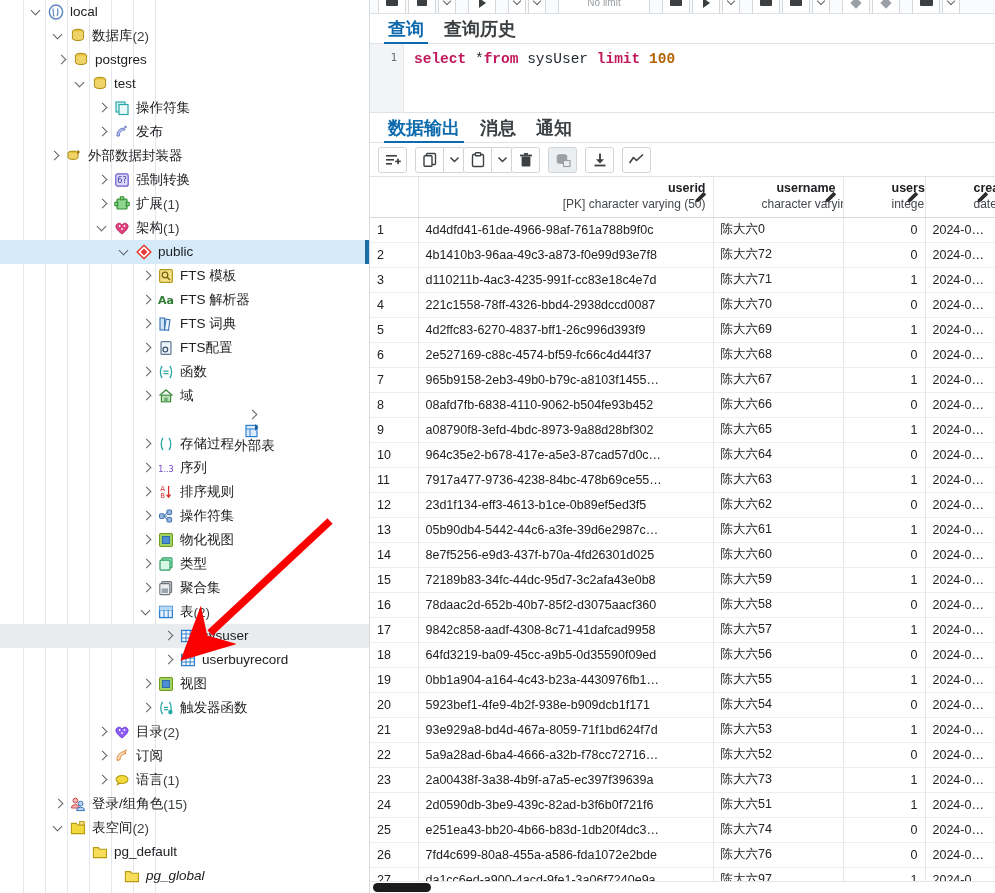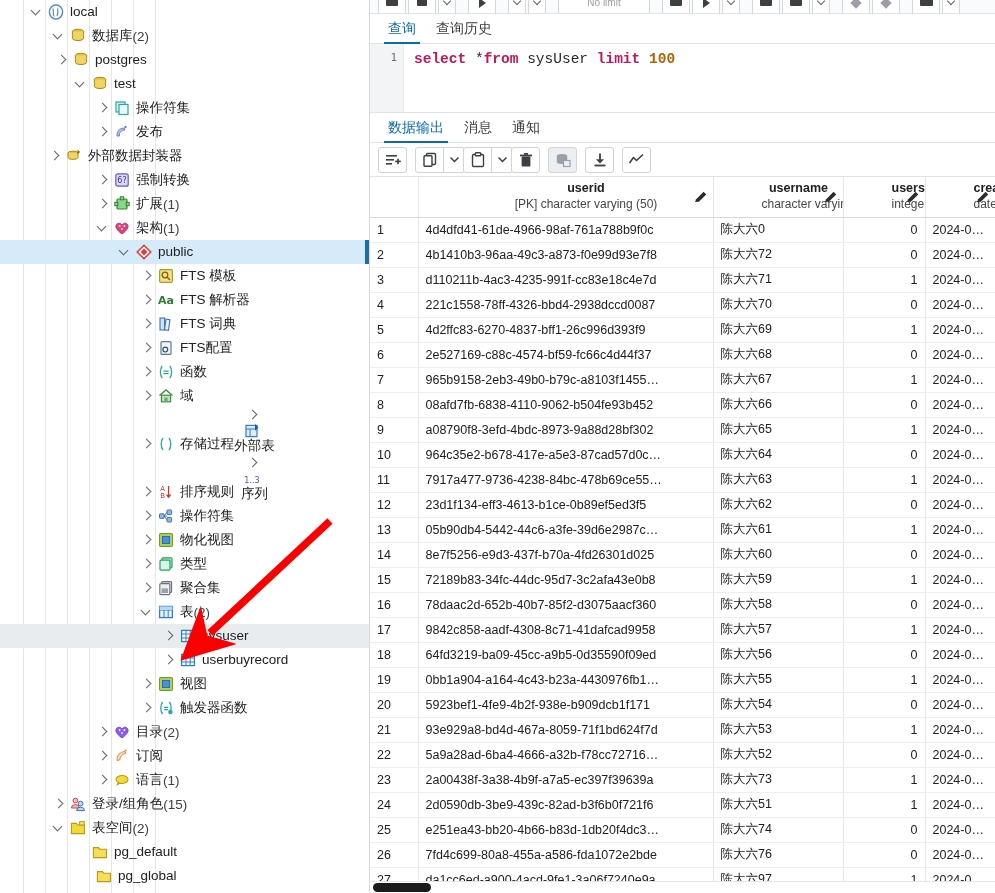--- a/index.html
+++ b/index.html
@@ -114,24 +114,25 @@
   #qtabs {
     height: 30px; flex: 0 0 30px;
     background: #fff;
     border-bottom: 1px solid #dfe3e7;
     display: flex; align-items: stretch;
     padding-left: 8px;
   }
   .qtab {
     display: flex; align-items: center;
     padding: 0 10px;
-    font-size: 14px;
+    font-size: 18px;
     color: #3c4043;
     position: relative;
     cursor: pointer;
+    font-weight: bold;
   }
   .qtab.active { color: #0d6aad; }
   .qtab.active::after {
     content: ""; position: absolute; left: 6px; right: 6px; bottom: -1px;
     height: 2px; background: #0d6aad;
   }
 
   
   #editor {
     flex: 0 0 69px;
@@ -215,21 +216,21 @@
     overflow: hidden;
     white-space: nowrap;
     text-overflow: ellipsis;
   }
   table.grid th {
     height: 40px;
     vertical-align: middle;
     background: #fff;
     border-bottom: 1px solid #d6dadd;
     font-weight: normal;
-    text-align: center;
+    text-align: right;
     position: relative;
     padding-left: 48px;
   }
   .th-name { font-weight: bold; font-size: 12.5px; color: #202124; line-height: 1.25; }
   .th-type { font-size: 12px; color: #44484c; line-height: 1.25; }
   .pencil {
     position: absolute; right: 5px; top: 50%; margin-top: -7px;
     width: 14px; height: 14px;
   }
   table.grid td { height: 25px; color: #202124; }
@@ -480,21 +481,21 @@
         <div class="tree-row" style="padding-left: 140px;">
           <span class="chev"></span>
           <span class="ic">
             <svg width="16" height="16" viewBox="0 0 16 16">
               <path d="M5 2 C2.6 5 2.6 11 5 14" stroke="#2aa7a7" stroke-width="1.3" fill="none"></path>
               <path d="M11 2 C13.4 5 13.4 11 11 14" stroke="#2aa7a7" stroke-width="1.3" fill="none"></path>
             </svg>
           </span>
           <span class="lbl">存储过程</span>
         </div>
-        <div class="tree-row" style="padding-left: 140px; flex-direction: column;">
+        <div class="tree-row" style="padding-left: 140px;">
           <span class="chev"></span>
           <span class="ic">
             <svg width="16" height="16" viewBox="0 0 16 16">
               <text x="8" y="11.5" font-size="8" text-anchor="middle" fill="#6a3fbf" font-family="DejaVu Sans">1..3</text>
             </svg>
           </span>
           <span class="lbl">序列</span>
         </div>
         <div class="tree-row" style="padding-left: 140px;">
           <span class="chev"></span>
@@ -663,21 +664,21 @@
         </div>
         <div class="tree-row" style="padding-left: 74px;">
           <span class="chev none"></span>
           <span class="ic">
             <svg width="16" height="16" viewBox="0 0 16 16">
               <path d="M1.4 3.6 h5 l1.2 1.6 h6.9 v8.4 h-13.1z" fill="#f6dd5a" stroke="#b89d10" stroke-width="1.1"></path>
             </svg>
           </span>
           <span class="lbl">pg_default</span>
         </div>
-        <div class="tree-row" style="padding-left: 78px;">
+        <div class="tree-row" style="padding-left: 106px; font-style: italic;">
           <span class="chev none"></span>
           <span class="ic">
             <svg width="16" height="16" viewBox="0 0 16 16">
               <path d="M1.4 3.6 h5 l1.2 1.6 h6.9 v8.4 h-13.1z" fill="#f6dd5a" stroke="#b89d10" stroke-width="1.1"></path>
             </svg>
           </span>
           <span class="lbl">pg_global</span>
         </div>
       </div>
   </div>

